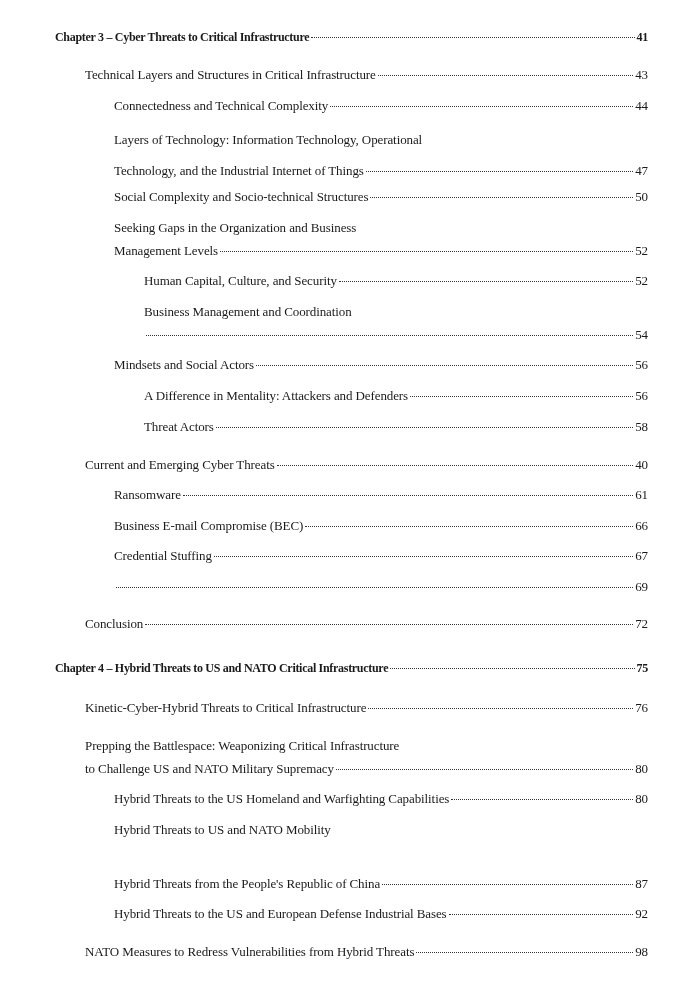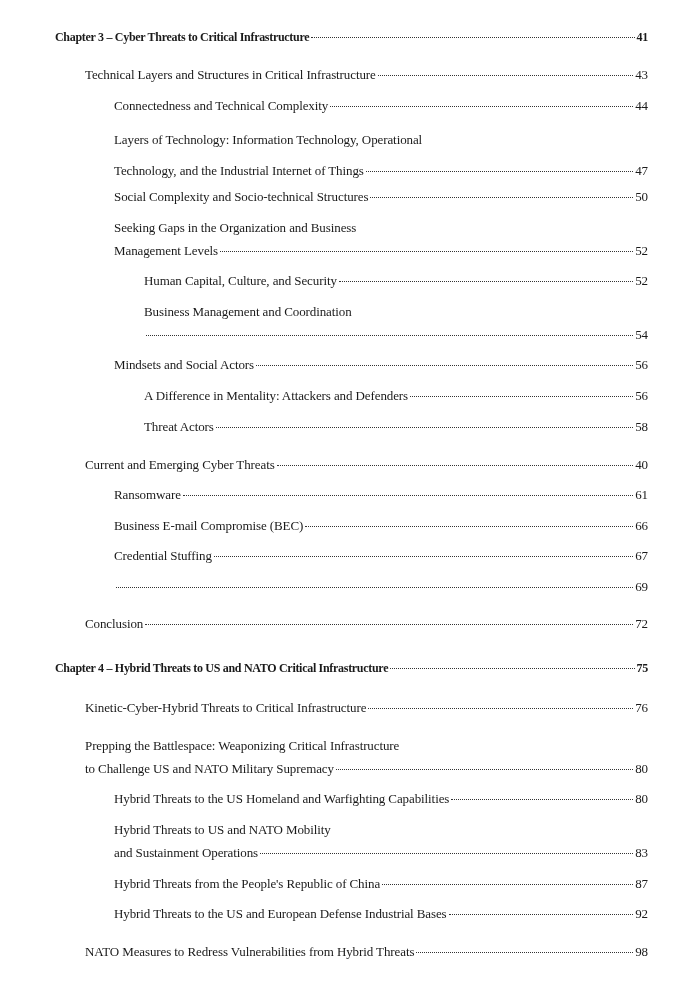--- a/index.html
+++ b/index.html
@@ -201,25 +201,20 @@
   <div class="entry lvl2" style="top:787px">
     <div class="line">
         <span class="title">Hybrid Threats to the US Homeland and Warfighting Capabilities</span>
         <span class="leader"></span>
         <span class="page">80</span>
       </div>
   </div>
 
   <div class="entry lvl2" style="top:818px">
     <span class="first">Hybrid Threats to US and NATO Mobility</span>
-    <div class="line">
-        <span class="title">and Sustainment Operations</span>
-        <span class="leader"></span>
-        <span class="page">83</span>
-      </div>
   </div>
 
   <div class="entry lvl2" style="top:872px">
     <div class="line">
         <span class="title">Hybrid Threats from the People's Republic of China</span>
         <span class="leader"></span>
         <span class="page">87</span>
       </div>
   </div>
 

